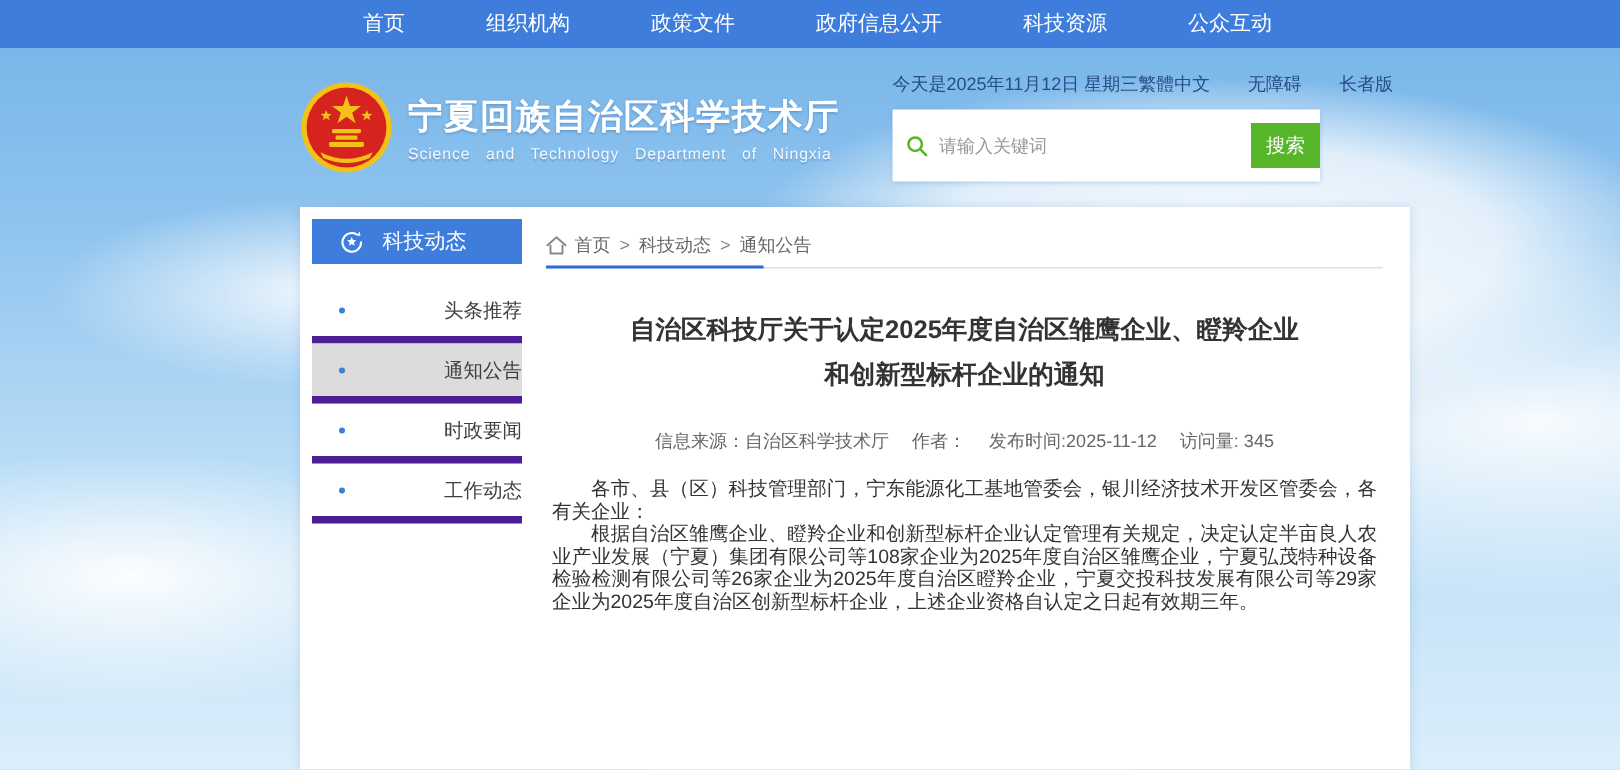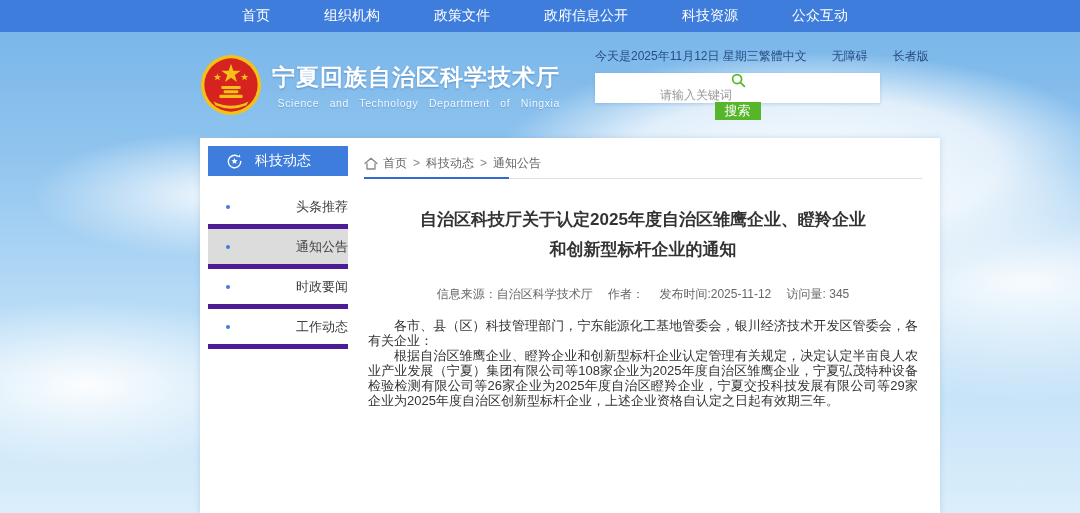--- a/index.html
+++ b/index.html
@@ -26,38 +26,37 @@
     position:absolute; left:0; top:0; width:1080px; height:32px;
     background:#3e7ddc; display:flex; align-items:center;
   }
   .nav-items { display:flex; margin-left:215px; width:660px; justify-content:space-around; }
   .nav-link { color:#fff; font-size:14px; text-decoration:none; cursor:pointer; white-space:nowrap; }
 
   
   .header { position:absolute; left:0; top:32px; width:1080px; height:106px; }
   .brand { position:absolute; left:200px; top:22px; display:flex; align-items:center; cursor:pointer; }
   .emblem { width:62px; height:62px; flex:0 0 62px; }
-  .brand-text { margin-left:10px;text-align:right; }
+  .brand-text { margin-left:10px; }
   .site-title {
     color:#fff; font-size:23px; font-weight:bold; letter-spacing:1px;
     text-shadow:0 1px 2px rgba(40,90,160,.45); white-space:nowrap;
   }
   .site-subtitle {
     color:#f2f8ff; font-size:10.5px; letter-spacing:.6px; word-spacing:7px;
     margin-top:4px; text-shadow:0 1px 1px rgba(40,90,160,.35); white-space:nowrap;
   }
   .header-right { position:absolute; left:595px; top:16px; width:285px; }
   .top-row { display:flex; justify-content:space-between; align-items:center; height:16px; }
   .date-text { color:#274d86; font-size:12px; white-space:nowrap; }
   .quick-links { display:flex; gap:25px; }
   .quick-link { color:#274d86; font-size:12px; text-decoration:none; cursor:pointer; white-space:nowrap; }
   .search-box {
-    margin-top:9px; height:30px; background:#fff; display:flex; align-items:center;
+    margin-top:9px; height:48px; background:#fff; display:flex; align-items:center;
     box-shadow:0 1px 3px rgba(60,110,180,.25);
-    flex-direction:column;
   }
   .search-icon { width:15px; height:15px; margin:0 7px 0 9px; flex:0 0 15px; }
   .search-input {
     flex:1; border:none; outline:none; font-size:12px; color:#333; height:28px;
     font-family:inherit; background:transparent;
   }
   .search-input::placeholder { color:#999; }
   .search-btn {
     width:46px; height:30px; background:#57b529; color:#fff; border:none;
     font-size:13px; cursor:pointer; font-family:inherit;

